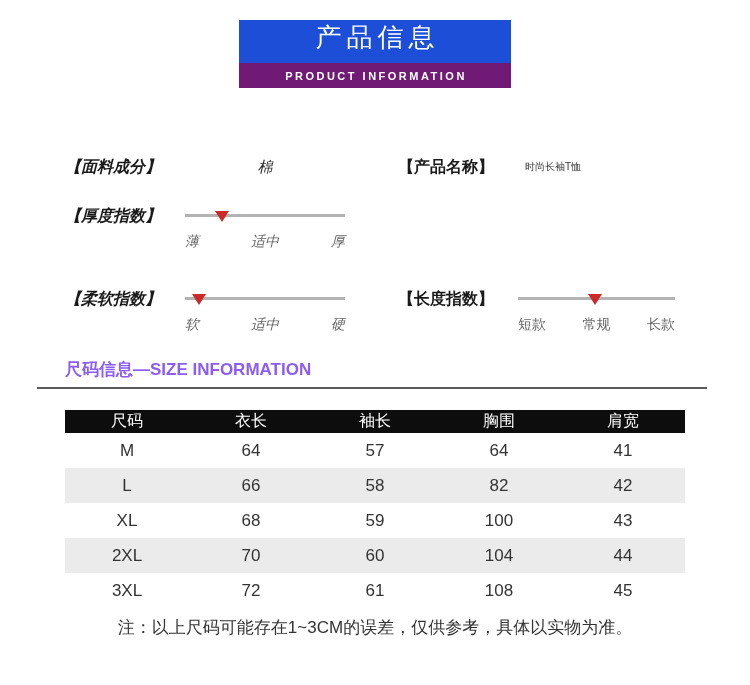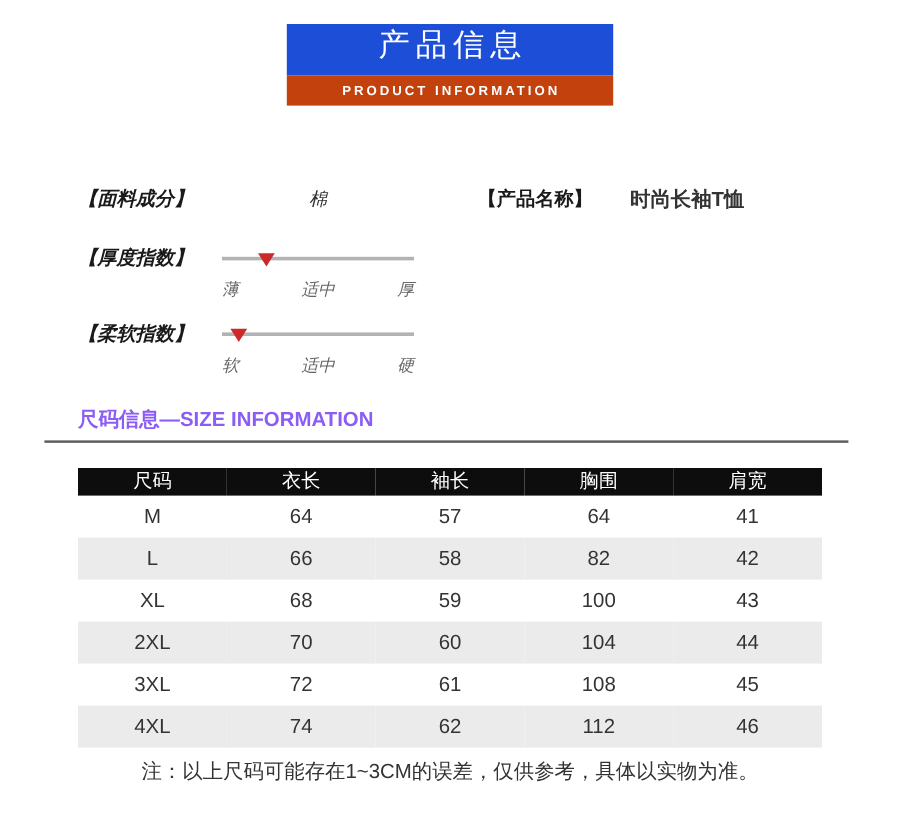--- a/index.html
+++ b/index.html
@@ -14,21 +14,21 @@
   .banner { width: 272px; margin: 20px auto 0 auto; }
   .banner-black {
     background: #1d4ed8; height: 43px;
     display: flex; justify-content: center;
   }
   .banner-title {
     color: #ffffff; font-size: 26px; letter-spacing: 5px;
     padding-left: 5px; font-weight: 500;
   }
   .banner-red {
-    background: #c2410c; height: 25px;
+    background: #701a75; height: 25px;
     display: flex; align-items: center; justify-content: center;
   }
   .banner-subtitle {
     color: #ffffff; font-size: 11px; font-weight: bold; letter-spacing: 2.5px;
     padding-left: 2px;
   }
 
   
   .attributes { margin-top: 67px; }
   .info-row { display: flex; padding-left: 65px; }
@@ -39,25 +39,24 @@
     width: 120px; flex: none;
     font-size: 16px; font-weight: bold; color: #1a1a1a; line-height: 24px;
     white-space: nowrap;
   }
   .row-values { margin-bottom: 25px; }
   .value-center {
     width: 160px; text-align: center; font-size: 15px; color: #333;
     line-height: 24px;
   }
   .value-left {
-    padding-left: 7px; font-size: 17px; color: #333; line-height: 24px;
+    padding-left: 7px; font-size: 10px; color: #333; line-height: 24px;
     white-space: nowrap;
-    font-weight: bold;
-  }
-  .slider-row { margin-bottom: 16px; gap: 48px; }
+  }
+  .slider-row { margin-bottom: 36px; gap: 48px; }
   .slider { width: 160px; }
   .slider-sm { width: 157px; }
   .track {
     margin-top: 10px; height: 3px; background: #b3b3b3; position: relative;
   }
   .marker {
     position: absolute; top: -3px; width: 0; height: 0;
     border-left: 7px solid transparent; border-right: 7px solid transparent;
     border-top: 11px solid #cb2a28;
   }
@@ -143,20 +142,33 @@
           <div class="marker" style="left: calc(9% - 7px);"></div>
         </div>
         <div class="scale">
           <span>软</span>
           <span>适中</span>
           <span>硬</span>
         </div>
       </div>
     </div>
     <div class="col-gap"></div>
+    <div class="attr">
+      <div class="attr-label">【长度指数】</div>
+      <div class="slider slider-sm">
+        <div class="track">
+          <div class="marker" style="left: calc(49% - 7px);"></div>
+        </div>
+        <div class="scale">
+          <span>短款</span>
+          <span>常规</span>
+          <span>长款</span>
+        </div>
+      </div>
+    </div>
   </div>
 </div>
 
 <div class="size-heading">尺码信息—SIZE INFORMATION</div>
 <div class="divider"></div>
 
 <table class="size-table">
   <thead>
     <tr>
       <th>尺码</th>
@@ -195,23 +207,16 @@
       <td>104</td>
       <td>44</td>
     </tr>
     <tr>
       <td>3XL</td>
       <td>72</td>
       <td>61</td>
       <td>108</td>
       <td>45</td>
     </tr>
-    <tr>
-      <td>4XL</td>
-      <td>74</td>
-      <td>62</td>
-      <td>112</td>
-      <td>46</td>
-    </tr>
   </tbody>
 </table>
 
 <div class="size-note">注：以上尺码可能存在1~3CM的误差，仅供参考，具体以实物为准。</div>
 
 </body></html>

